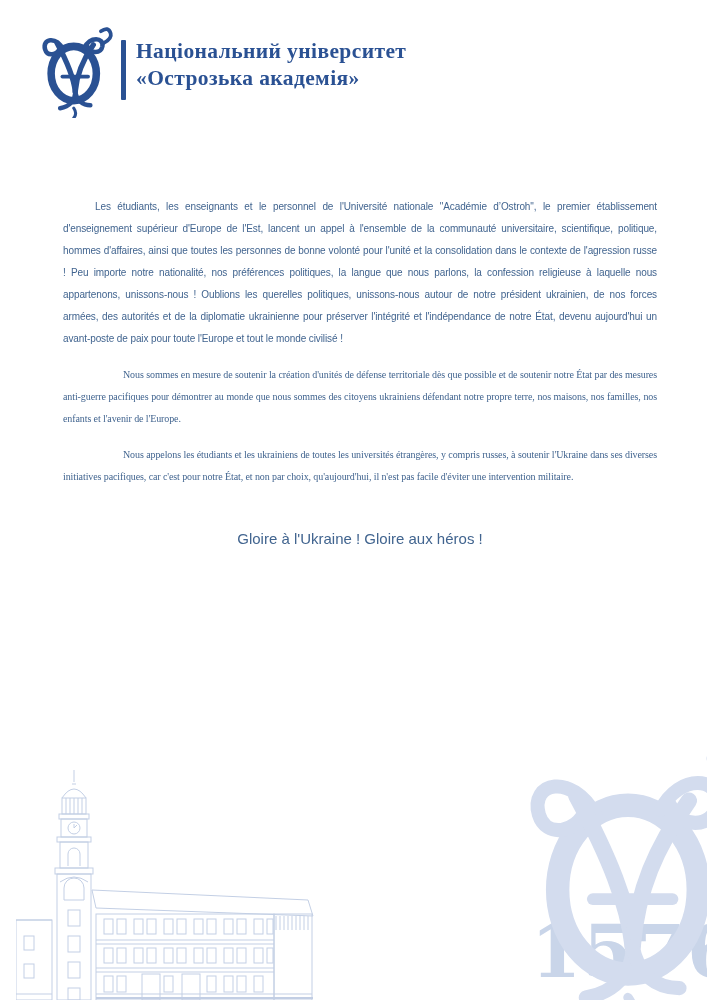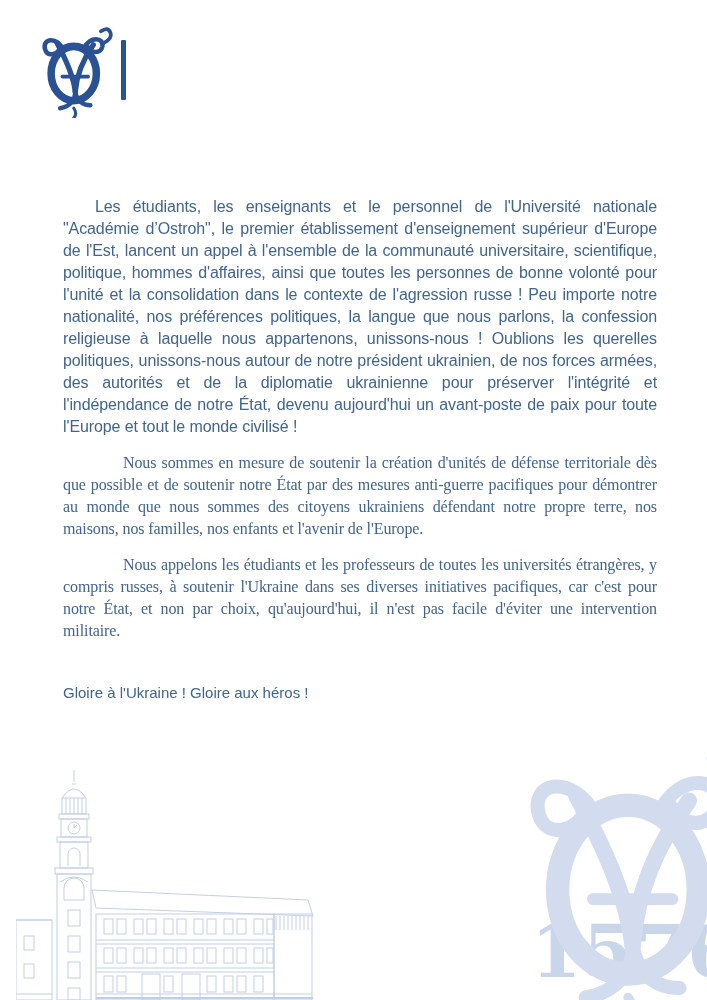--- a/index.html
+++ b/index.html
@@ -14,29 +14,29 @@
   
   .letterhead{position:absolute;top:26px;left:33px;display:flex;align-items:flex-start;}
   .logo-monogram{width:86px;height:92px;color:#2a5193;flex:0 0 auto;}
   .logo-divider{width:5px;height:60px;background:#2a5193;margin:14px 10px 0 2px;border-radius:1px;}
   .uni-name{margin-top:12px;color:#2a5193;font-family:"Liberation Serif","DejaVu Serif",serif;
     font-weight:bold;font-size:21.5px;line-height:27px;letter-spacing:.4px;}
   
   .letter-body{position:absolute;top:196px;left:63px;width:594px;color:#41648f;}
   .para{
     margin:0 0 14px 0;
-    font-size:16px;line-height:22px;letter-spacing:-0.1px;
+    font-size:10px;line-height:22px;letter-spacing:-0.1px;
     text-align:justify;
   }
   .para.indent-sm{text-indent:32px;}
   .para.indent-lg{text-indent:60px;font-family:Liberation Serif, serif;}
   .closing{
     margin-top:40px;
     font-size:15px;line-height:22px;
-    text-align:left;color:#41648f;
+    text-align:center;color:#41648f;
   }
   
   .building-illustration{
     position:absolute;left:16px;bottom:0;width:302px;height:232px;
     color:#b4c3de;opacity:.8;z-index:1;
   }
   .founding-year{
     position:absolute;left:531px;top:916px;z-index:2;
     font-family:"DejaVu Serif","Liberation Serif",serif;font-weight:bold;
     font-size:72px;line-height:1;color:#c9d5e9;letter-spacing:2px;
@@ -149,26 +149,30 @@
   </defs>
 </svg>
 
 <div class="page">
 
   <header class="letterhead">
     <svg class="logo-monogram" aria-hidden="true">
       <use href="#monogram"></use>
     </svg>
     <div class="logo-divider"></div>
+    <div class="uni-name">
+      <div>Національний університет</div>
+      <div>«Острозька академія»</div>
+    </div>
   </header>
 
   <main class="letter-body">
     <p class="para indent-sm">Les étudiants, les enseignants et le personnel de l'Université nationale "Académie d’Ostroh", le premier établissement d'enseignement supérieur d'Europe de l'Est, lancent un appel à l'ensemble de la communauté universitaire, scientifique, politique, hommes d'affaires, ainsi que toutes les personnes de bonne volonté pour l'unité et la consolidation dans le contexte de l'agression russe !  Peu importe notre nationalité, nos préférences politiques, la langue que nous parlons, la confession religieuse à laquelle nous appartenons, unissons-nous !  Oublions les querelles politiques, unissons-nous autour de notre président ukrainien, de nos forces armées, des autorités et de la diplomatie ukrainienne pour préserver l'intégrité et l'indépendance de notre État, devenu aujourd'hui un avant-poste de paix pour toute l'Europe et tout le monde civilisé !</p>
     <p class="para indent-lg">Nous sommes en mesure de soutenir la création d'unités de défense territoriale dès que possible et de soutenir notre État par des mesures anti-guerre pacifiques pour démontrer au monde que nous sommes des citoyens ukrainiens défendant notre propre terre, nos maisons, nos familles, nos enfants et l'avenir de l'Europe.</p>
-    <p class="para indent-lg">Nous appelons les étudiants et les professeurs de toutes les universités étrangères, y compris russes, à soutenir l'Ukraine dans ses diverses initiatives pacifiques, car c'est pour notre État, et non par choix, qu'aujourd'hui, il n'est pas facile d'éviter une intervention militaire.</p>
+    <p class="para indent-lg">Nous appelons les étudiants et les ukrainiens de toutes les universités étrangères, y compris russes, à soutenir l'Ukraine dans ses diverses initiatives pacifiques, car c'est pour notre État, et non par choix, qu'aujourd'hui, il n'est pas facile d'éviter une intervention militaire.</p>
     <p class="closing">Gloire à l'Ukraine ! Gloire aux héros !</p>
   </main>
 
   <svg class="building-illustration" aria-hidden="true">
     <use href="#building"></use>
   </svg>
 
   <div class="founding-year">1576</div>
 
   <svg class="watermark-monogram" aria-hidden="true">

